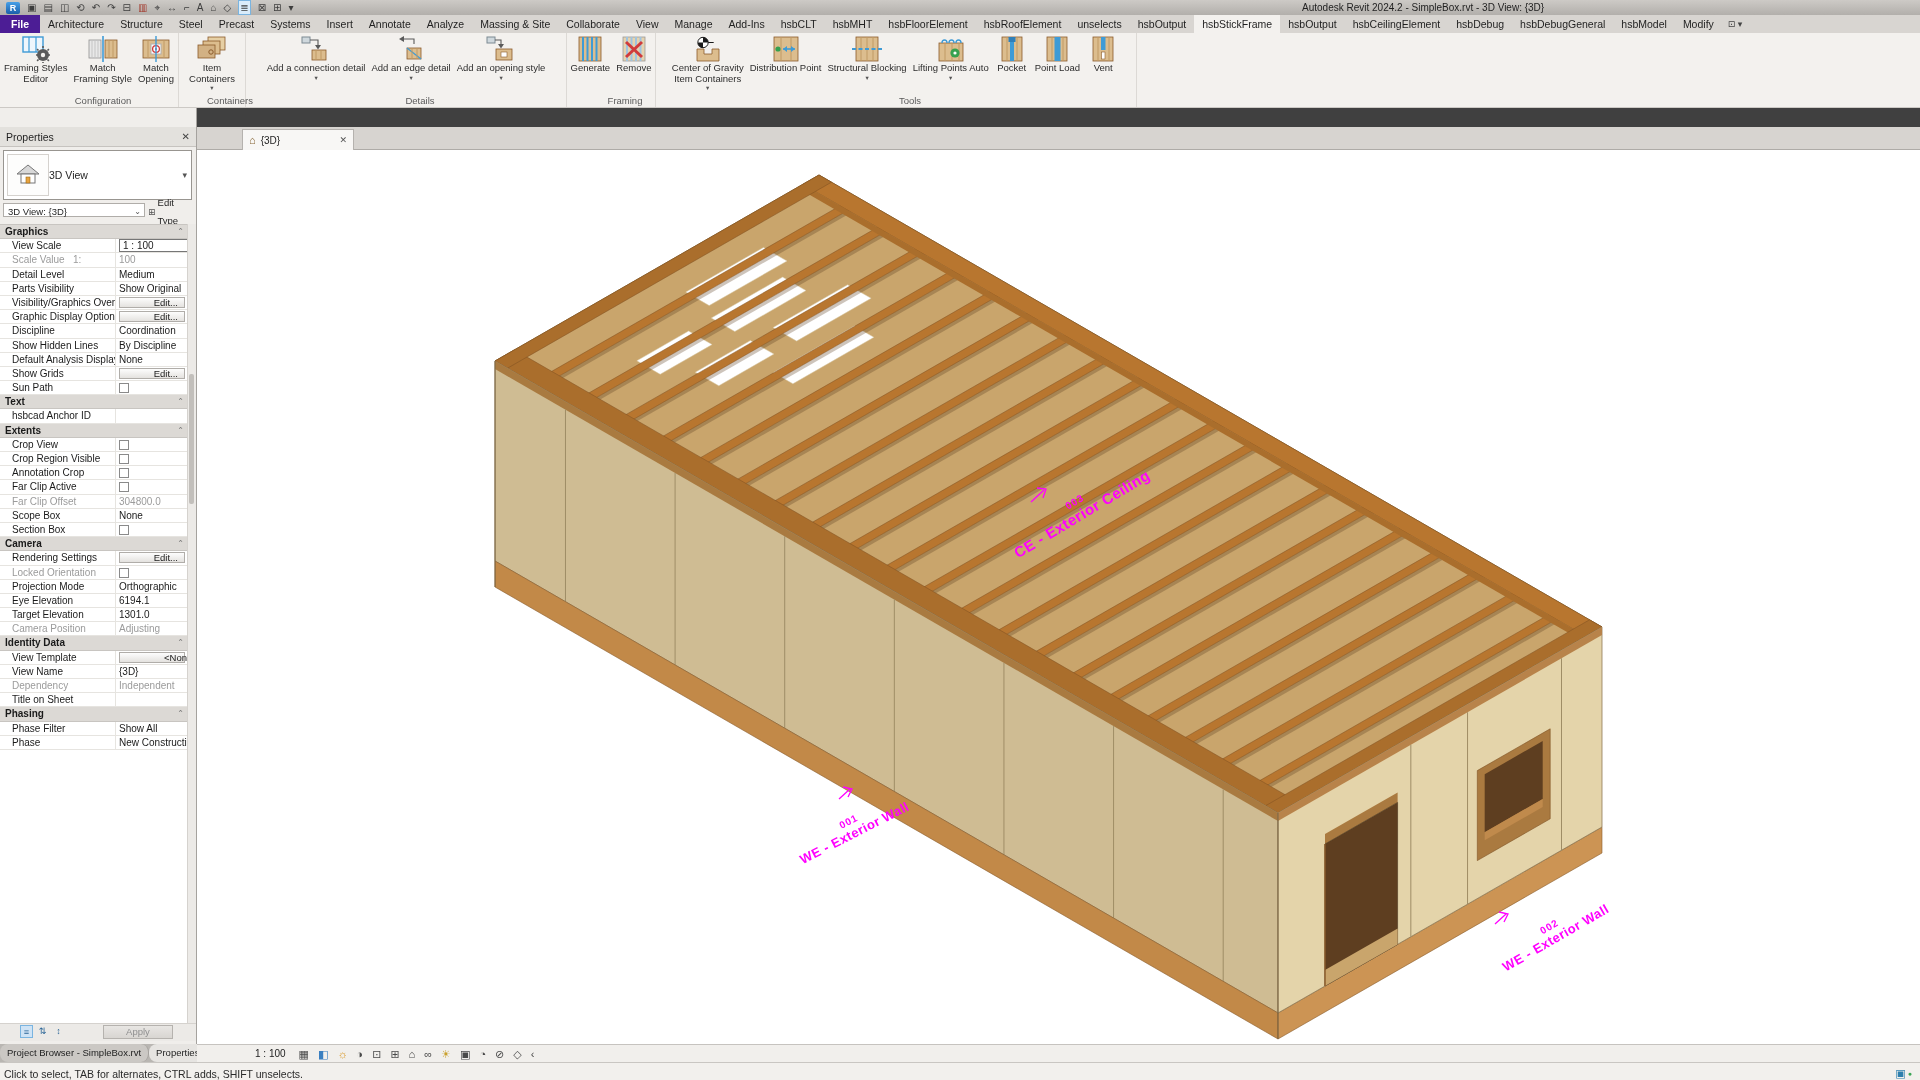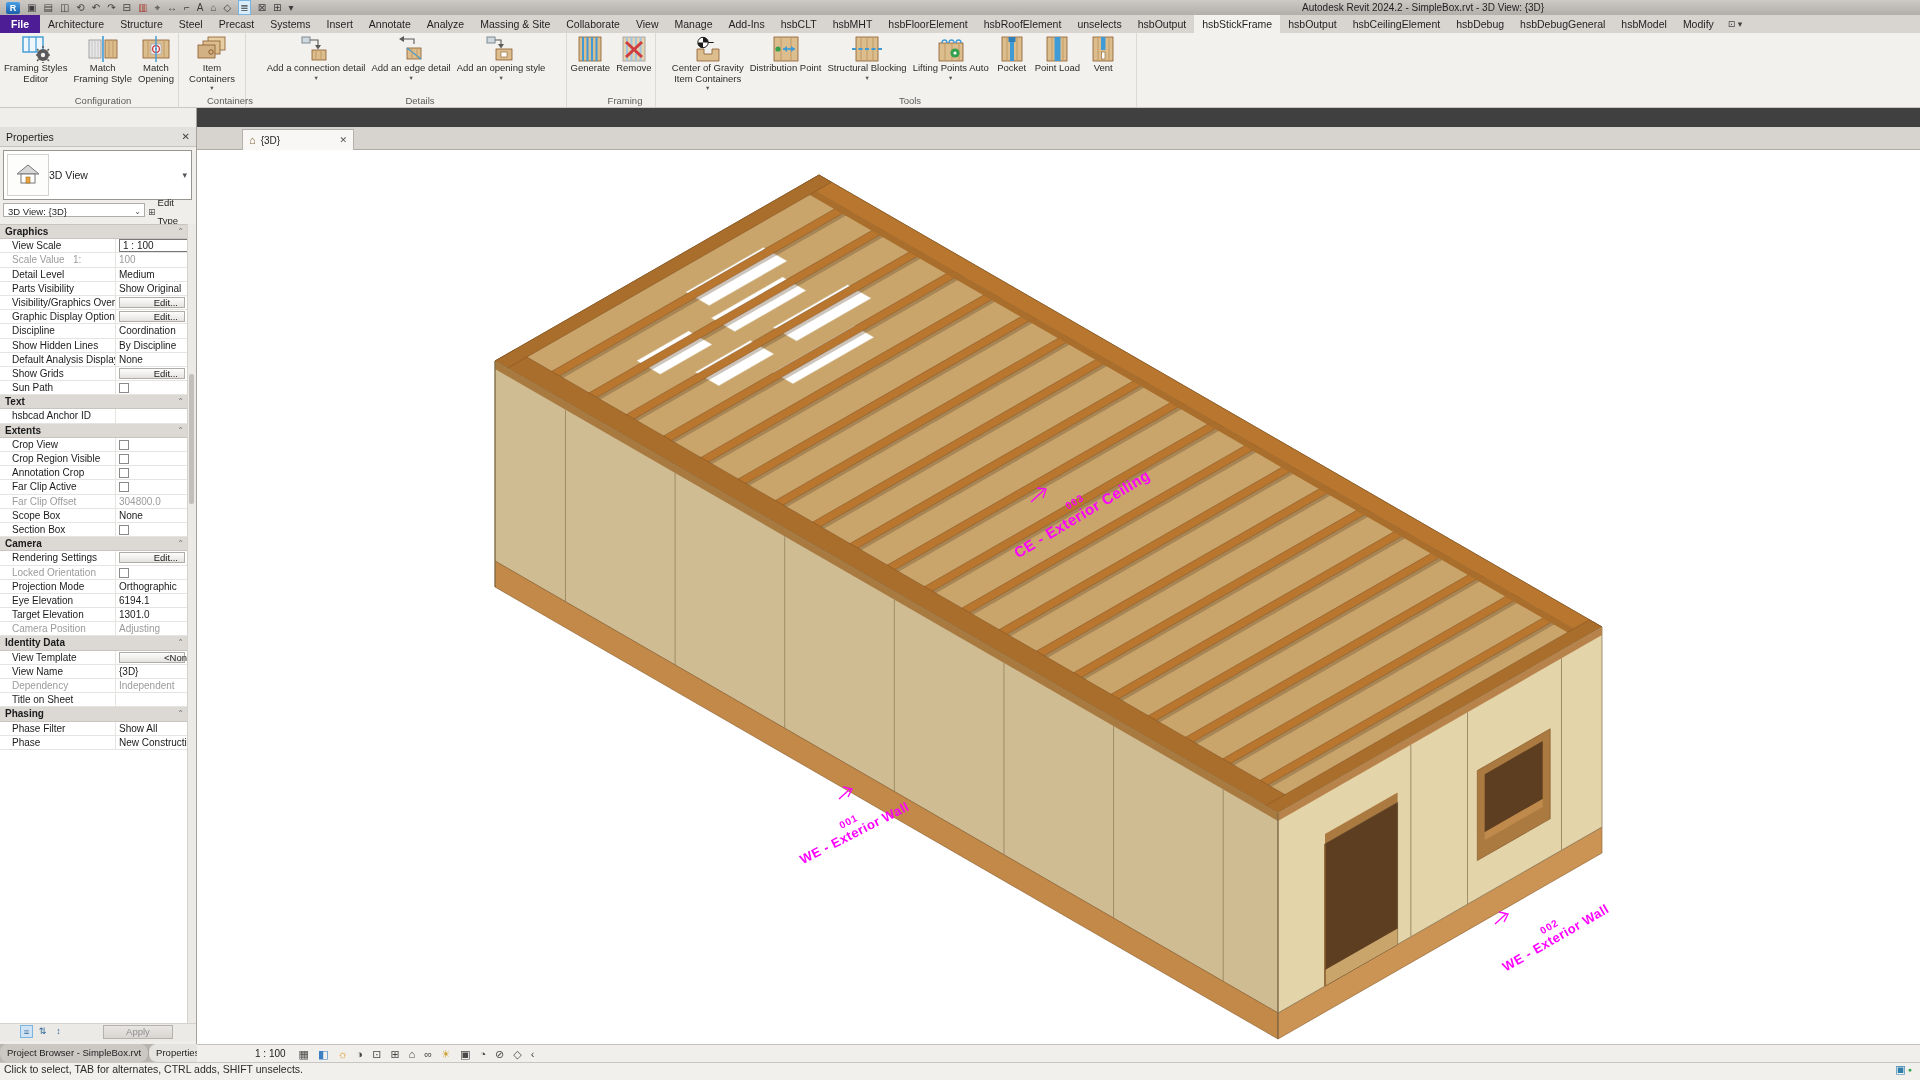--- a/index.html
+++ b/index.html
@@ -84,21 +84,21 @@
   .white{position:absolute;left:0;top:42px;width:1723px;height:894px;background:#ffffff;overflow:hidden;}
   .white svg{position:absolute;left:0;top:0;}
   .mlabel{position:absolute;font-weight:bold;text-align:center;letter-spacing:0.5px;}
   .mlabel .mnum{font-size:10px;line-height:11px;letter-spacing:1px;}
   .vcb{position:absolute;left:0;bottom:0;width:100%;height:18px;background:#f1efec;border-top:1px solid #c6c3bf;
     display:flex;align-items:center;box-sizing:border-box;padding-left:58px;gap:9px;}
   .vcb .scale{font-size:10px;color:#222;margin-right:4px;}
   .vico{font-size:11px;line-height:16px;color:#4a4a4a;}
   
   .statusbar{position:absolute;left:0;bottom:0;width:1920px;height:18px;background:#f2f0ed;border-top:1px solid #c9c6c2;
-    box-sizing:border-box;display:flex;align-items:flex-start;font-size:10.5px;color:#2a2a2a;padding-left:4px;}
+    box-sizing:border-box;display:flex;align-items:flex-end;font-size:10.5px;color:#2a2a2a;padding-left:4px;}
   .statusbar .right{margin-left:auto;margin-right:8px;display:flex;align-items:center;gap:2px;}
   .ws-ico{font-size:11px;color:#2e7fae;}
   .ws-dot{font-size:7px;color:#3aa655;}
 </style>
 </head>
 <body>
 
 <div class="titlebar">
   <div class="qat">
       <span class="r-logo">R</span>

